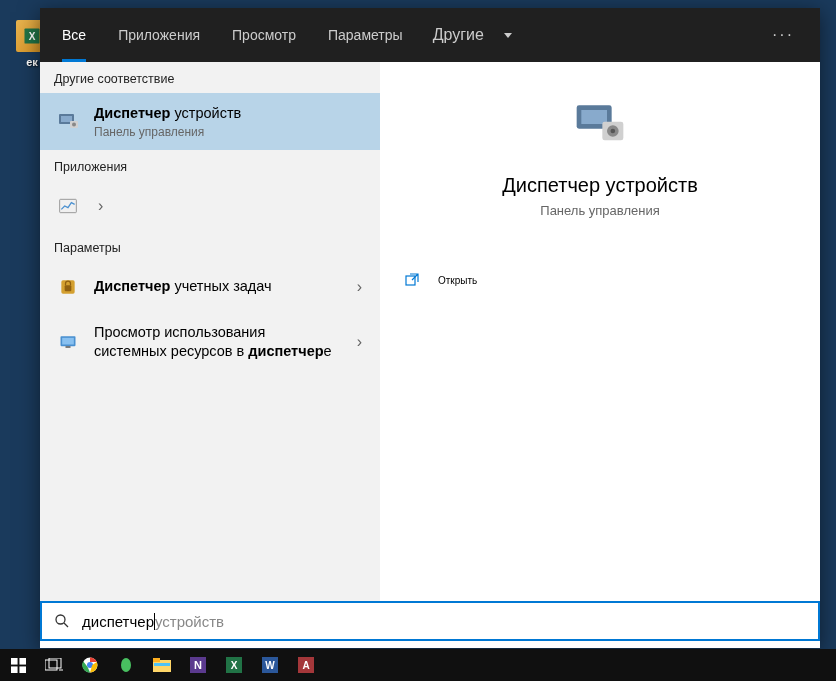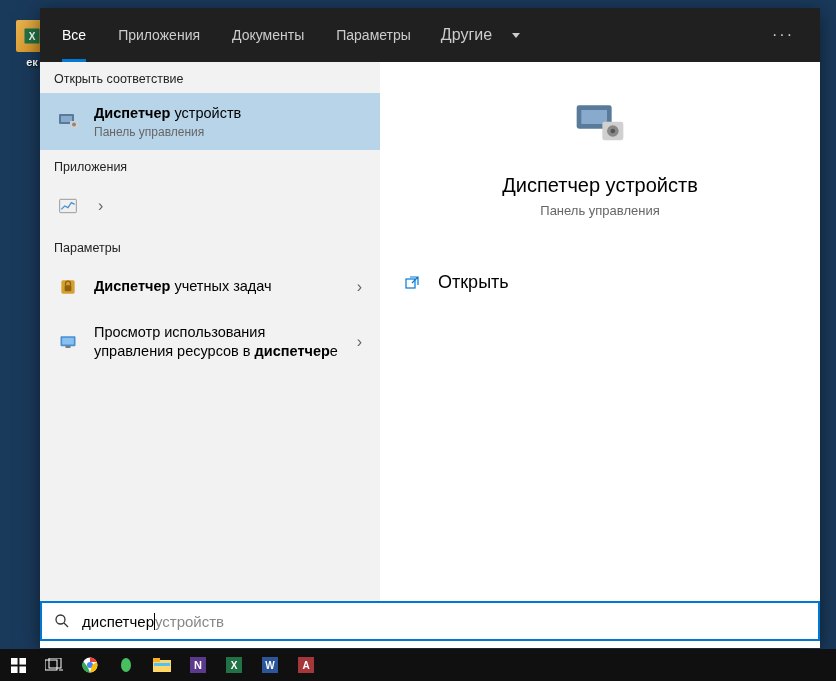--- a/index.html
+++ b/index.html
@@ -35,21 +35,21 @@
     .result-subtitle { font-size: 12px; color: #666; margin-top: 1px; }
     .result-chevron { color: #666; font-size: 16px; padding: 0 4px; }
     
     .preview-icon { width: 64px; height: 64px; margin: 0 auto 18px; display: flex; align-items: center; justify-content: center; }
     .preview-title { text-align: center; font-size: 20px; color: #000; font-weight: 400; }
     .preview-subtitle { text-align: center; font-size: 13px; color: #666; margin-top: 6px; }
     
     .action-list { margin-top: 40px; }
     .action-item { padding: 14px 24px; display: flex; align-items: center; cursor: pointer; }
     .action-icon { width: 16px; height: 16px; margin-right: 18px; }
-    .action-label { font-size: 18px; color: #000; }
+    .action-label { font-size: 10px; color: #000; }
     
     .search-box-container { position: absolute; bottom: 40px; left: 40px; width: 780px; height: 40px; background: white; border: 2px solid #0078d4; display: flex; align-items: center; padding: 0 12px; }
     .search-icon-small { width: 16px; height: 16px; margin-right: 12px; }
     .search-input-text { font-size: 15px; color: #000; }
     .search-input-ghost { font-size: 15px; color: #888; }
     .search-cursor { display: inline-block; width: 1px; height: 17px; background: #000; vertical-align: middle; margin: 0 0px; }
     
     .taskbar { position: absolute; bottom: 0; left: 0; right: 0; height: 32px; background: #101010; display: flex; align-items: center; }
     .taskbar-item { width: 36px; height: 32px; display: flex; align-items: center; justify-content: center; cursor: pointer; }
     
@@ -66,32 +66,32 @@
         <text x="12" y="17" text-anchor="middle" fill="white" font-size="12" font-weight="bold">X</text>
       </svg>
   </div>
   <div class="desktop-icon-label">ек</div>
 </div>
 
 <div class="search-panel">
   <div class="tab-bar">
     <div class="tab active">Все</div>
     <div class="tab">Приложения</div>
-    <div class="tab">Документы</div>
+    <div class="tab">Просмотр</div>
     <div class="tab">Параметры</div>
     <div class="tab-more">
       <span>Другие</span>
       <span class="tab-chevron"></span>
     </div>
     <div class="tab-ellipsis">···</div>
   </div>
 
   <div class="content-area">
     <div class="left-panel">
-      <div class="section-header">Открыть соответствие</div>
+      <div class="section-header">Другие соответствие</div>
 
       <div class="result-item selected">
         <div class="result-icon icon-devicemgr-small">
           <svg viewBox="0 0 48 48">
               <rect x="6" y="10" width="30" height="20" fill="#5a7a9a" rx="2"></rect>
               <rect x="10" y="14" width="22" height="12" fill="#88aacc"></rect>
               <rect x="28" y="24" width="16" height="14" fill="#d0d0d0" rx="2"></rect>
               <circle cx="36" cy="31" r="4" fill="#888"></circle>
             </svg>
         </div>
@@ -131,21 +131,21 @@
 
       <div class="result-item">
         <div class="result-icon">
           <svg viewBox="0 0 24 24" width="20" height="20">
               <rect x="3" y="5" width="18" height="12" fill="#4a90d0" rx="1"></rect>
               <rect x="5" y="7" width="14" height="8" fill="#88c0f0"></rect>
               <rect x="9" y="17" width="6" height="2" fill="#666"></rect>
             </svg>
         </div>
         <div class="result-text">
-          <div class="result-title"><span>Просмотр использования</span><br><span>управления ресурсов в </span><b>диспетчер</b><span>е</span></div>
+          <div class="result-title"><span>Просмотр использования</span><br><span>системных ресурсов в </span><b>диспетчер</b><span>е</span></div>
         </div>
         <div class="result-chevron">›</div>
       </div>
     </div>
 
     <div class="right-panel">
       <div class="preview-icon icon-devicemgr-large">
         <svg viewBox="0 0 48 48">
             <rect x="4" y="8" width="30" height="20" fill="#5a7a9a" rx="2"></rect>
             <rect x="8" y="12" width="22" height="12" fill="#88aacc"></rect>

